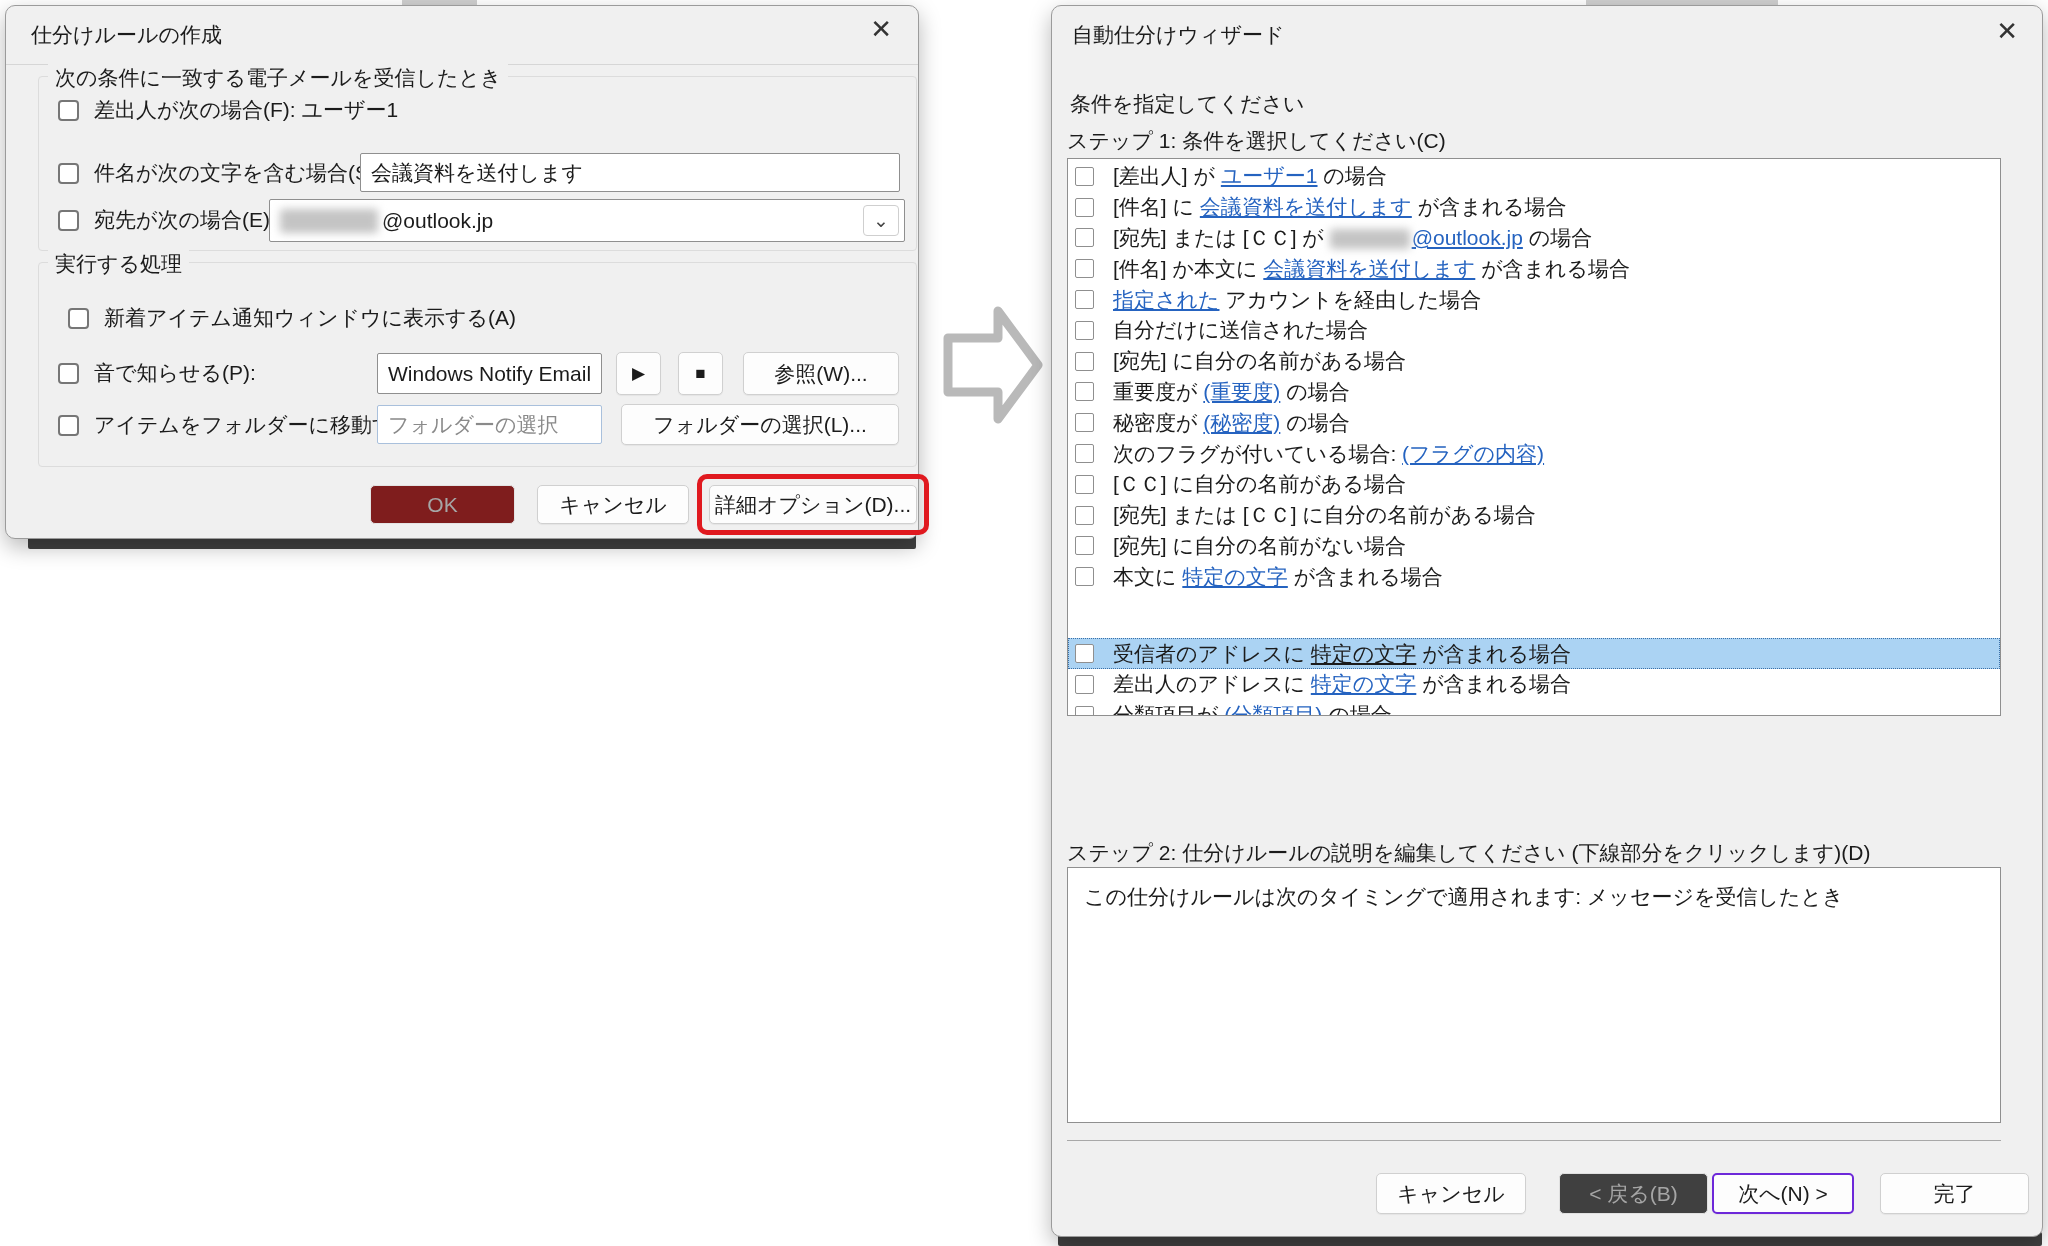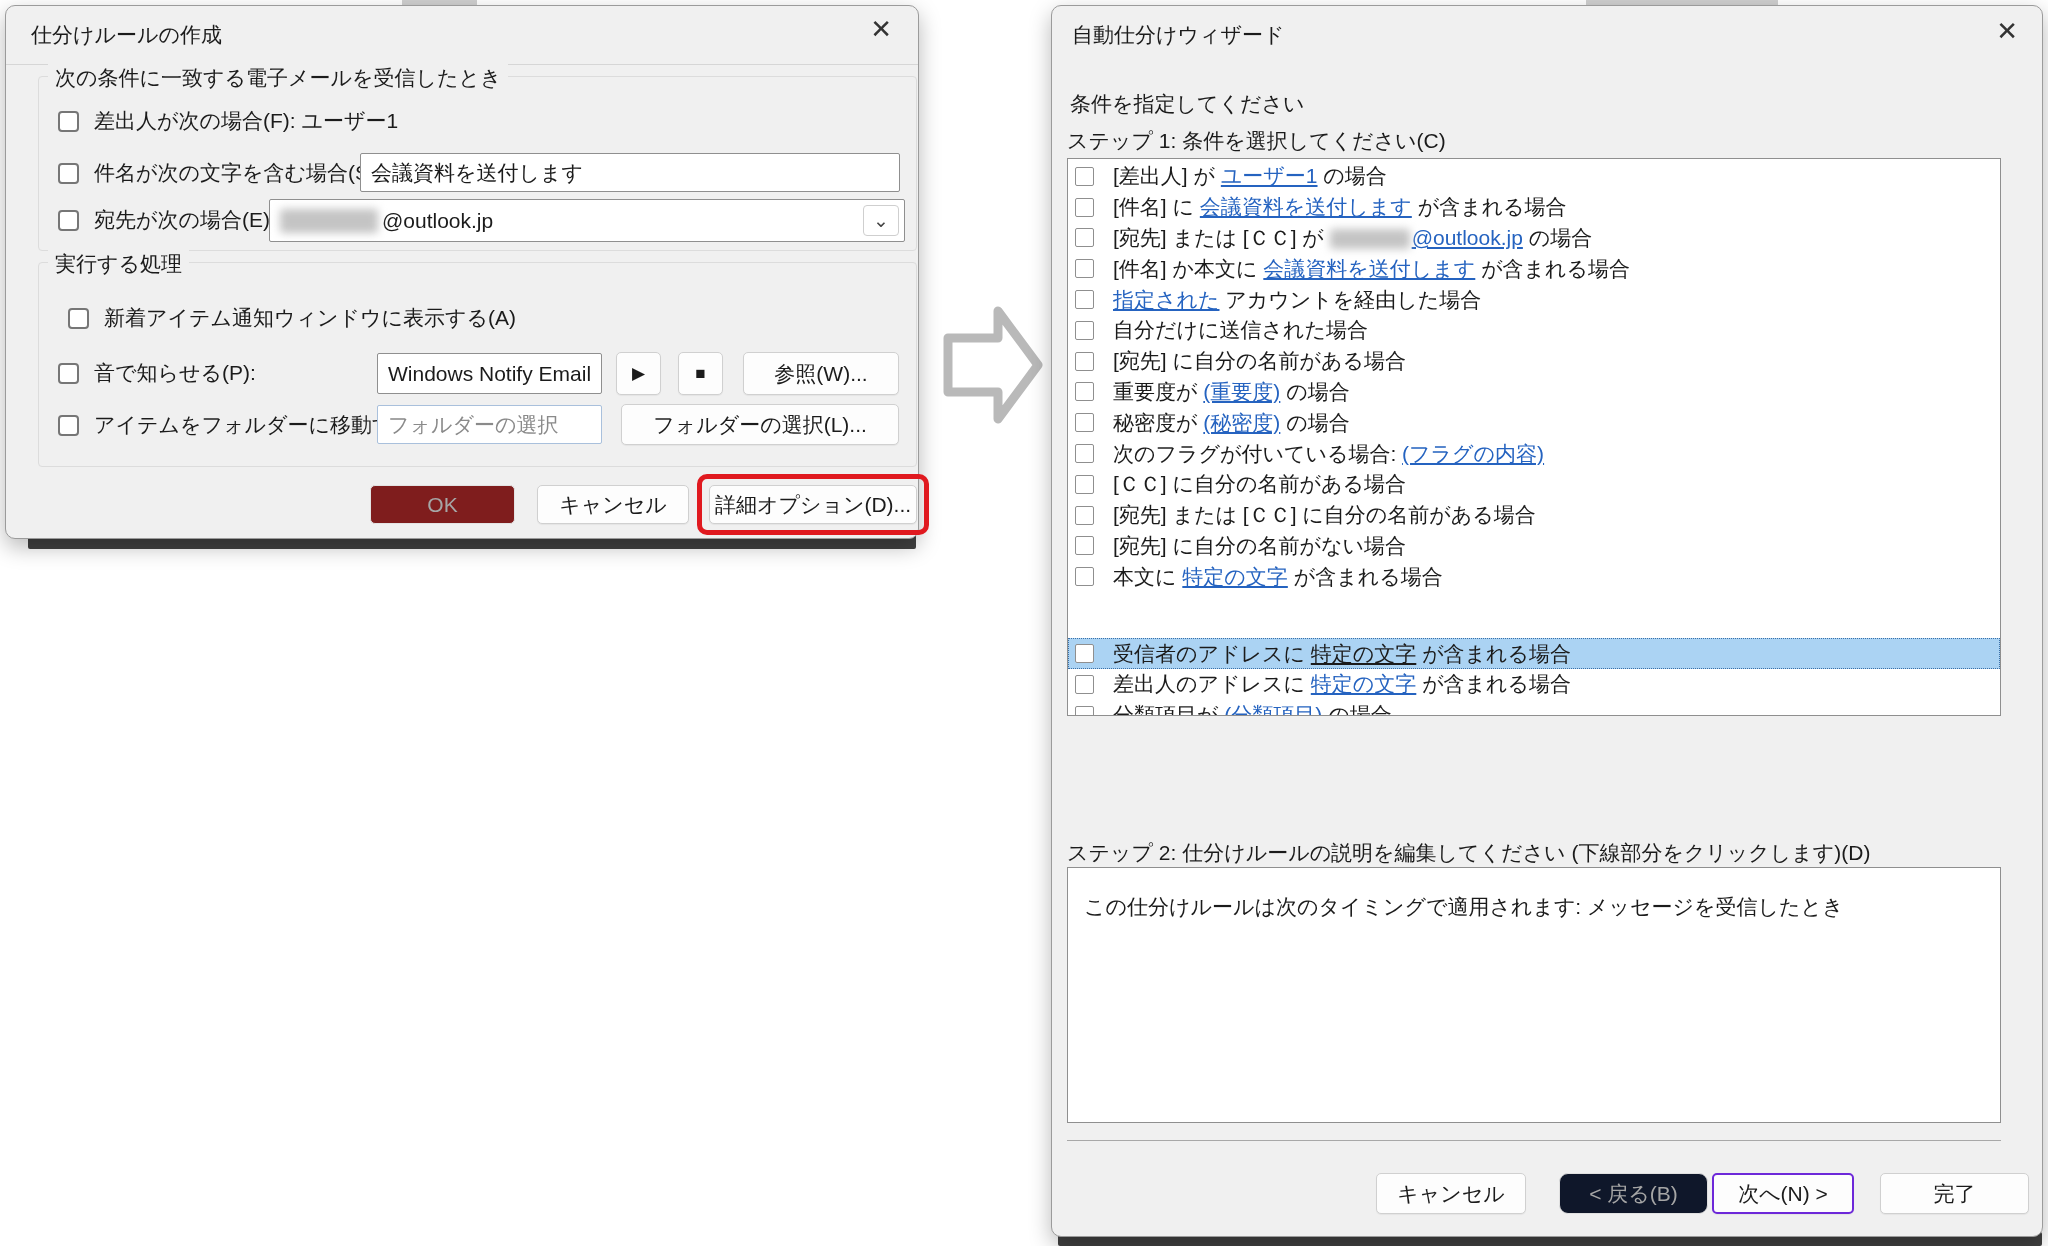--- a/index.html
+++ b/index.html
@@ -54,21 +54,21 @@
     filter:blur(4px);vertical-align:middle;margin-right:4px;
   }
   .btn{
     position:absolute;display:flex;align-items:center;justify-content:center;
     background:#fdfdfd;border:1px solid #d0d0d0;border-radius:5px;
     font-size:21px;color:#1b1b1b;box-sizing:border-box;white-space:nowrap;
     box-shadow:0 1px 1px rgba(0,0,0,.05);
   }
   .btn.small-glyph{font-size:17px;}
   .btn.disabled{color:#a6a6a6;border-color:#e3e3e3;background:#7f1d1d;box-shadow:none;}
-  .btn.disabled2{color:#a6a6a6;border-color:#e0e0e0;background:#0f172a;box-shadow:none;border-radius:9px;}
+  .btn.disabled2{color:#a6a6a6;border-color:#e0e0e0;background:#404040;box-shadow:none;}
   .btn.default{border:2px solid #6d28d9;}
   .red-ring{
     position:absolute;border:5px solid #e0191f;border-radius:10px;z-index:4;
     pointer-events:none;
   }
 
   .instruction{position:absolute;font-size:21px;white-space:nowrap;}
   .listbox{
     position:absolute;background:#fff;border:1px solid #8f8f8f;
     box-sizing:border-box;overflow:hidden;
@@ -83,21 +83,21 @@
   }
   .cond-row.selected{
     background:#abd3f3;outline:1px dotted #3a70a8;outline-offset:-1px;margin-top:46px;
   }
   .cond-link{color:#2563c0;text-decoration:underline;}
   .cond-row.selected .cond-link{color:#1b1b1b;}
   .cond-row .blur-chip{height:20px;width:80px;margin:0 2px 0 0;}
 
   .descbox{
     position:absolute;background:#fff;border:1px solid #8f8f8f;
-    box-sizing:border-box;font-size:21px;padding:25px 16px;
+    box-sizing:border-box;font-size:21px;padding:15px 16px;
   }
   .hsep{position:absolute;height:1px;background:#a8a8a8;}
 
   .arrow-wrap{position:absolute;z-index:1;}
 </style>
 </head>
 <body>
 
 <div class="bg-sliver" style="left:402px;top:0;width:75px;height:6px;"></div>
 <div class="bg-sliver" style="left:1586px;top:0;width:192px;height:7px;"></div>
@@ -105,21 +105,21 @@
 <div class="dark-strip" style="left:1058px;top:1232px;width:984px;height:14px;"></div>
 
 <div class="dialog" style="left:5px;top:5px;width:912px;height:532px;">
   <div class="dlg-title" style="left:25px;top:15px;">仕分けルールの作成</div>
   <div class="dlg-close" style="right:26px;top:10px;">✕</div>
   <div class="title-sep" style="top:58px;"></div>
 
   <div class="groupbox" style="left:32px;top:70px;width:877px;height:173px;"></div>
   <div class="group-label" style="left:42px;top:58px;">次の条件に一致する電子メールを受信したとき</div>
 
-  <div class="lrow" style="left:52px;top:100px;height:30px;">
+  <div class="lrow" style="left:52px;top:89px;height:30px;">
     <span class="cbx"></span>
     <span>差出人が次の場合(F): ユーザー1</span>
   </div>
 
   <div class="lrow" style="left:52px;top:152px;height:30px;">
     <span class="cbx"></span>
     <span>件名が次の文字を含む場合(S):</span>
   </div>
   <div class="field" style="left:354px;top:147px;width:540px;height:39px;">
     <span>会議資料を送付します</span>

